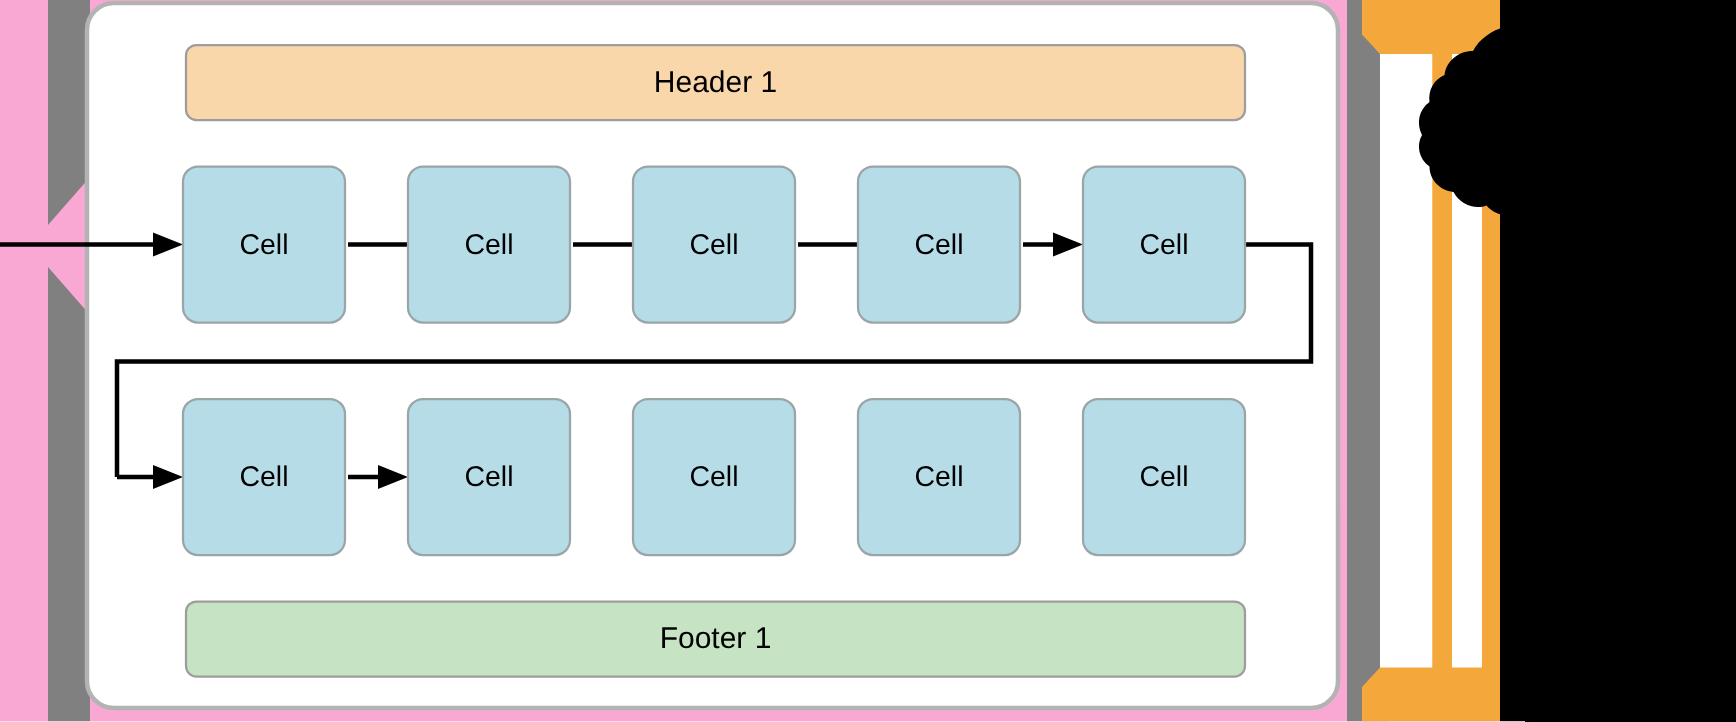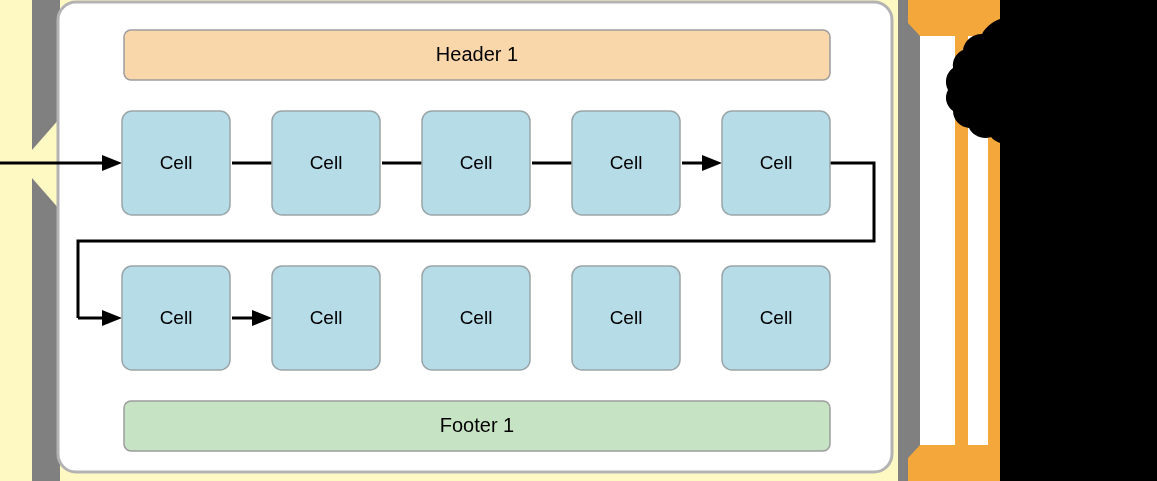--- a/index.html
+++ b/index.html
@@ -5,21 +5,21 @@
   html, body {
     margin: 0;
     padding: 0;
     background: #ffffff;
   }
   #stage {
     position: relative;
     width: 1157px;
     height: 481px;
     overflow: hidden;
-    background: #fef9c3;
+    background: #f9a8d4;
     font-family: "Liberation Sans", sans-serif;
     text-align: right;
   }
   #stage svg.layer {
     position: absolute;
     left: 0;
     top: 0;
     width: 1157px;
     height: 481px;
   }

